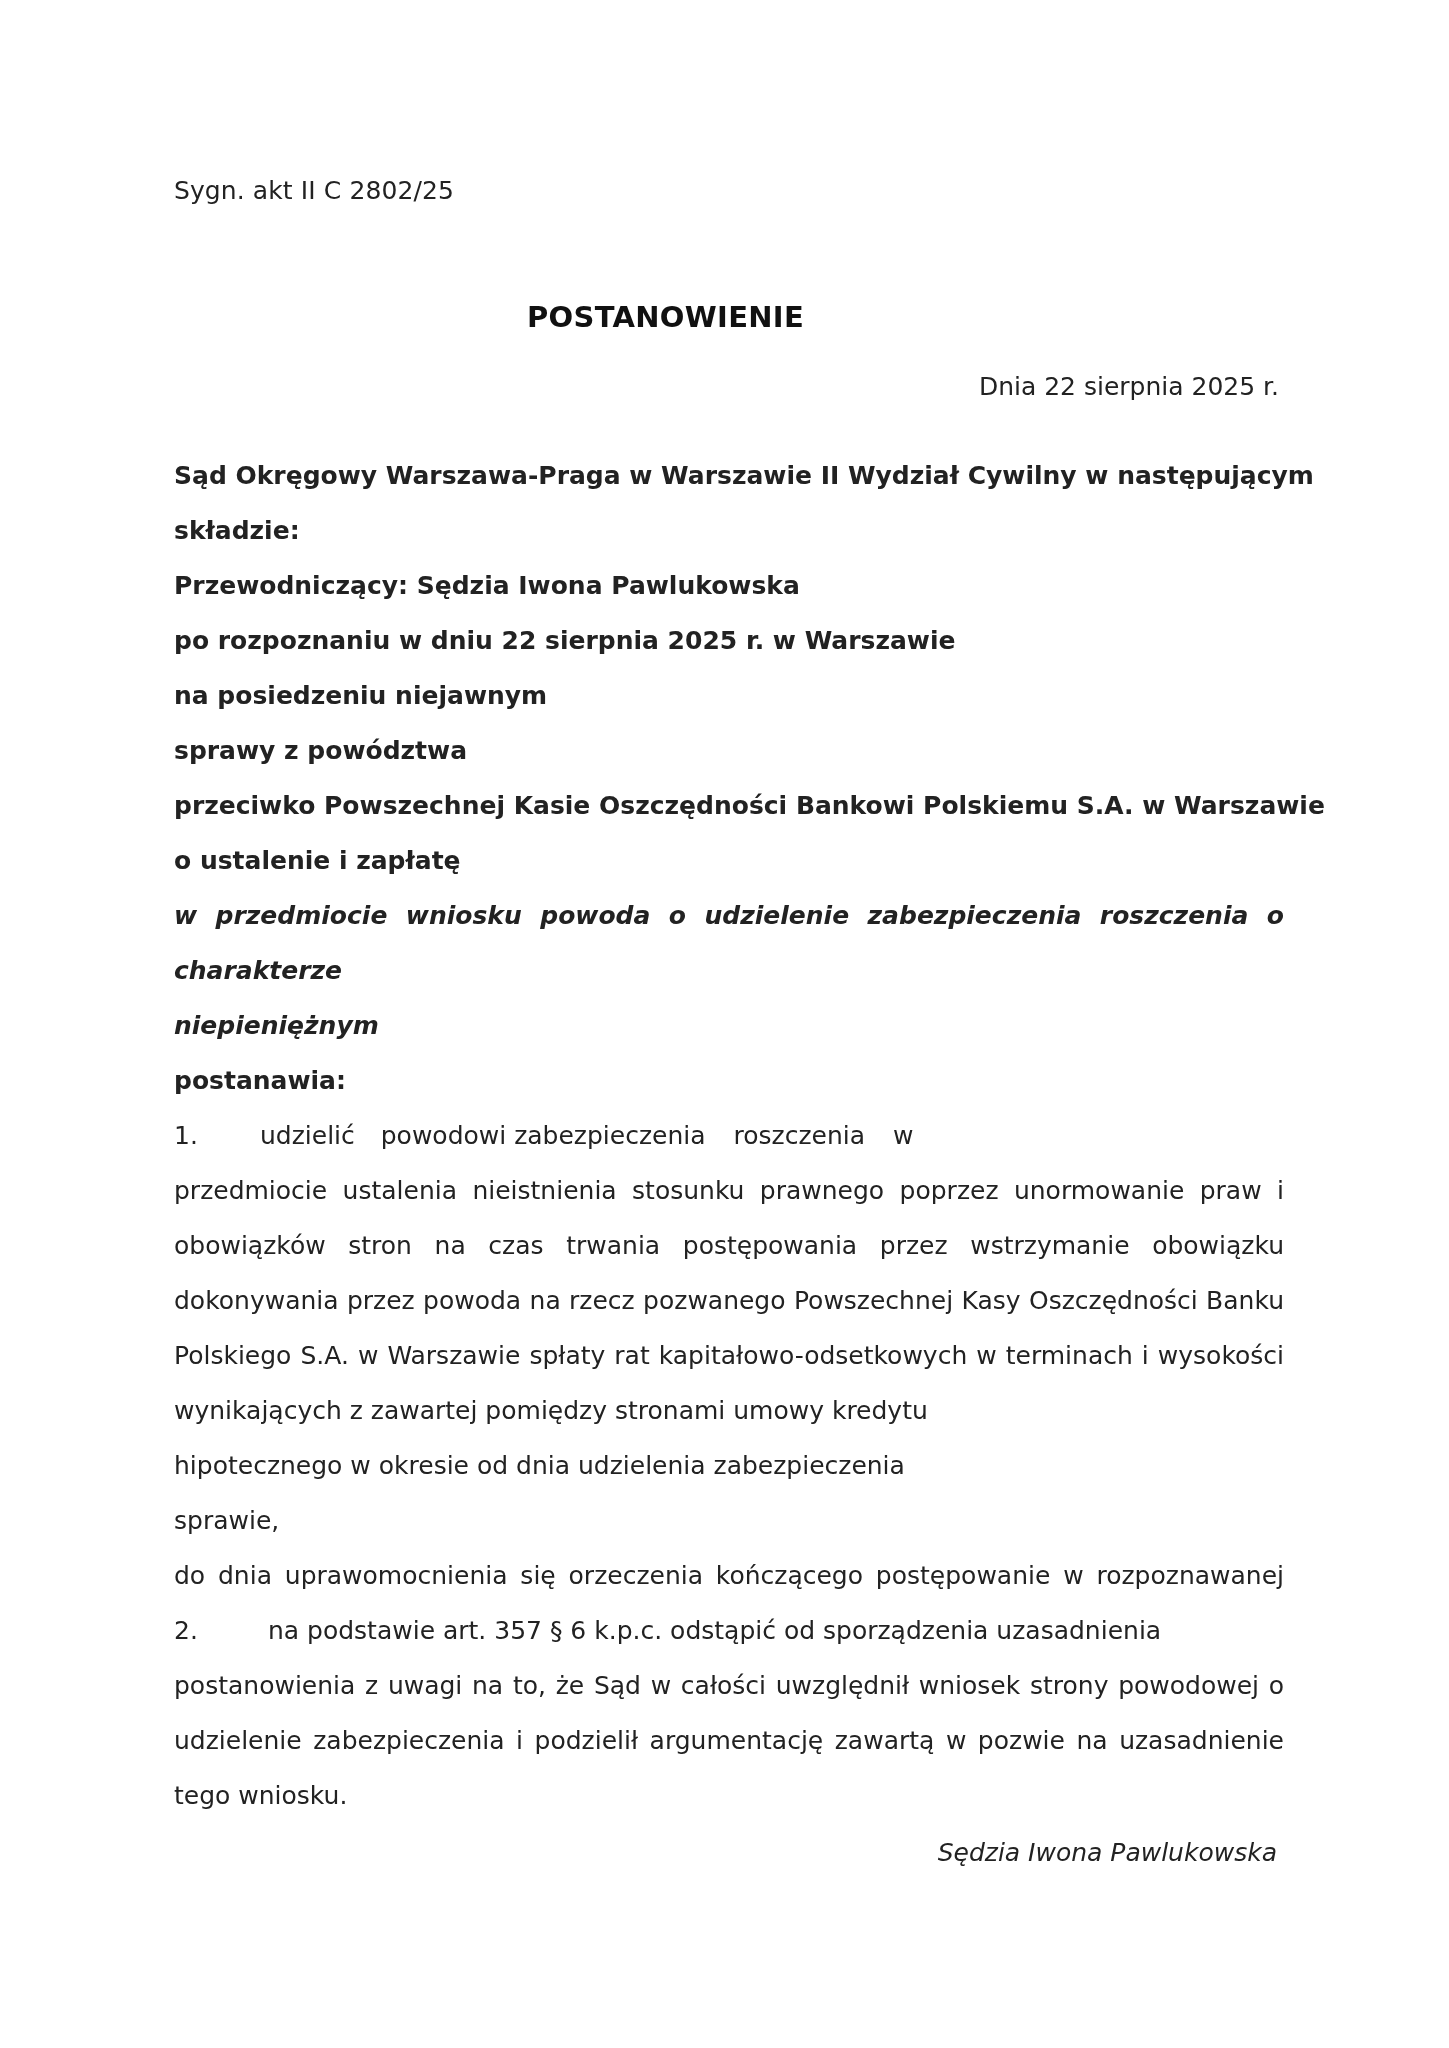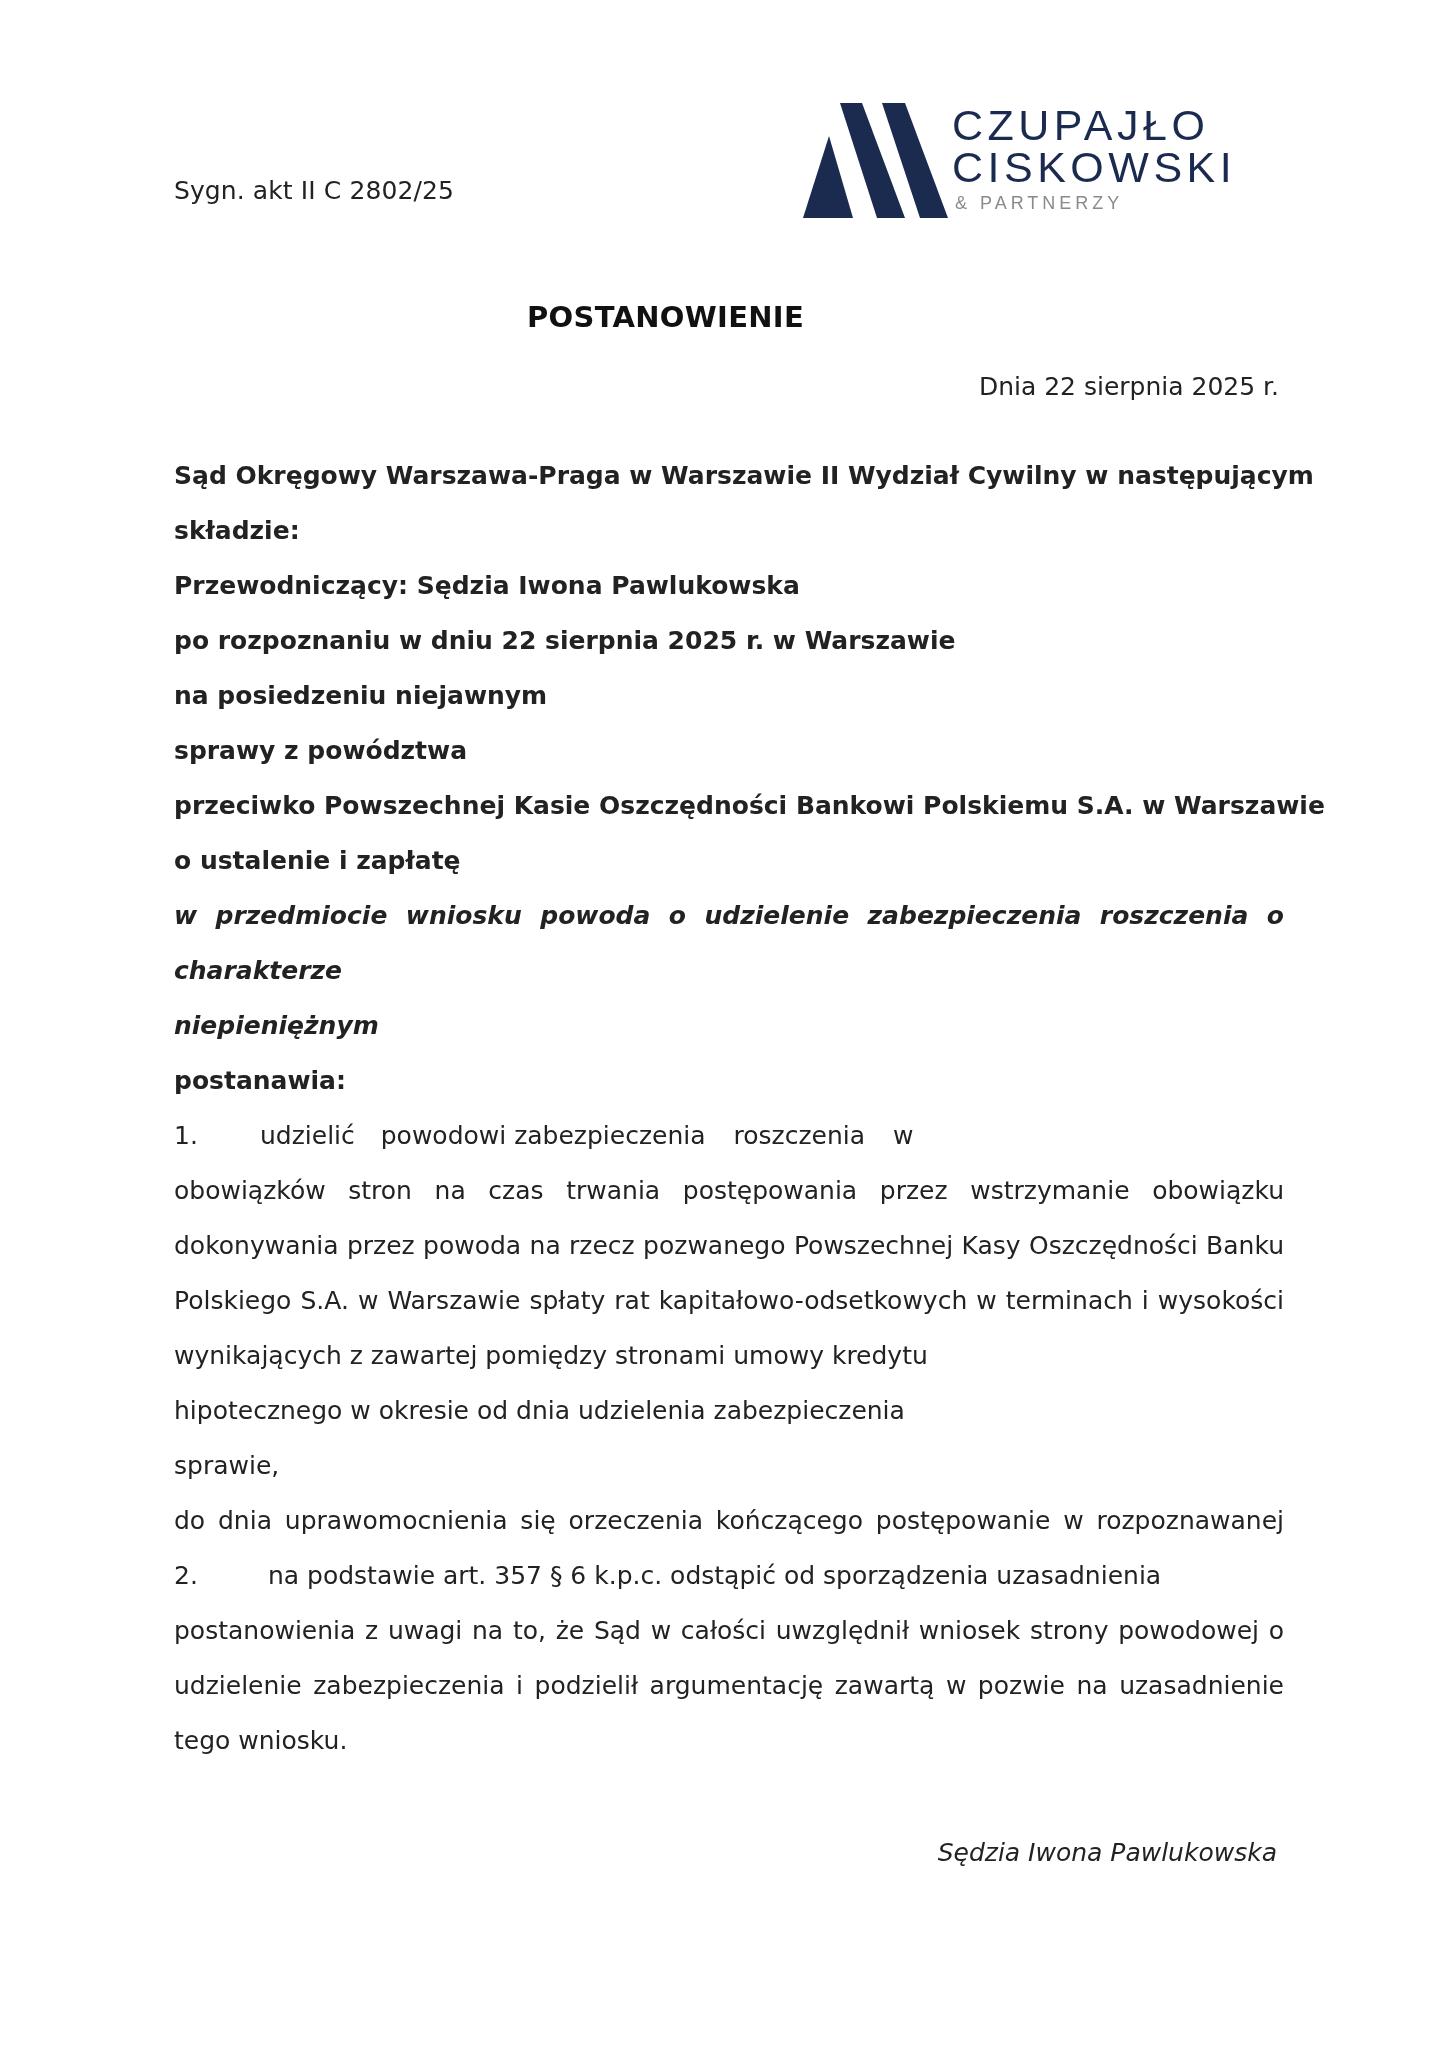--- a/index.html
+++ b/index.html
@@ -62,30 +62,20 @@
       font-size: 25px; font-style: italic; color: #222; text-align: right;
     }
   </style>
 </head>
 <body>
 
 <div class="page">
 
   <div class="case-no">Sygn. akt II C 2802/25</div>
 
-  <div class="logo">
-    <svg width="150" height="125" viewBox="0 0 150 125">
-      <polygon points="29,36 3,118 53,118" fill="#1b2b4f"></polygon>
-      <polygon points="40,3 62,3 105,118 77,118" fill="#1b2b4f"></polygon>
-      <polygon points="82,3 105,3 148,118 120,118" fill="#1b2b4f"></polygon>
-    </svg>
-    <div class="logo-line1">CZUPAJŁO</div>
-    <div class="logo-line2">CISKOWSKI</div>
-    <div class="logo-line3">&amp; PARTNERZY</div>
-  </div>
 
   <div class="title"><span>POSTANOWIENIE</span></div>
 
   <div class="date">Dnia 22 sierpnia 2025 r.</div>
 
   <div class="body-text">
     <span class="line">Sąd Okręgowy Warszawa-Praga w Warszawie II Wydział Cywilny w następującym</span>
     <span class="line">składzie:</span>
     <span class="line">Przewodniczący: Sędzia Iwona Pawlukowska</span>
     <span class="line">po rozpoznaniu w dniu 22 sierpnia 2025 r. w Warszawie</span>
@@ -97,20 +87,21 @@
     <span class="line italic">niepieniężnym</span>
     <span class="line">postanawia:</span>
 
     <div class="item">
       <span class="row split">
         <span>
           <span class="num">1.</span><span style="word-spacing:18px;">udzielić powodowi</span>
         </span>
         <span style="word-spacing:20px;">zabezpieczenia roszczenia w</span>
       </span>
+      <span class="row justify">przedmiocie ustalenia nieistnienia stosunku prawnego poprzez unormowanie praw i</span>
       <span class="row justify">obowiązków stron na czas trwania postępowania przez wstrzymanie obowiązku</span>
       <span class="row justify">dokonywania przez powoda na rzecz pozwanego Powszechnej Kasy Oszczędności Banku</span>
       <span class="row justify">Polskiego S.A. w Warszawie spłaty rat kapitałowo-odsetkowych w terminach i wysokości</span>
       <span class="row split">
         <span>wynikających z zawartej pomiędzy stronami</span>
         <span>umowy kredytu</span>
       </span>
       <span class="row split">
         <span>hipotecznego</span>
         <span>w okresie od dnia udzielenia zabezpieczenia</span>

